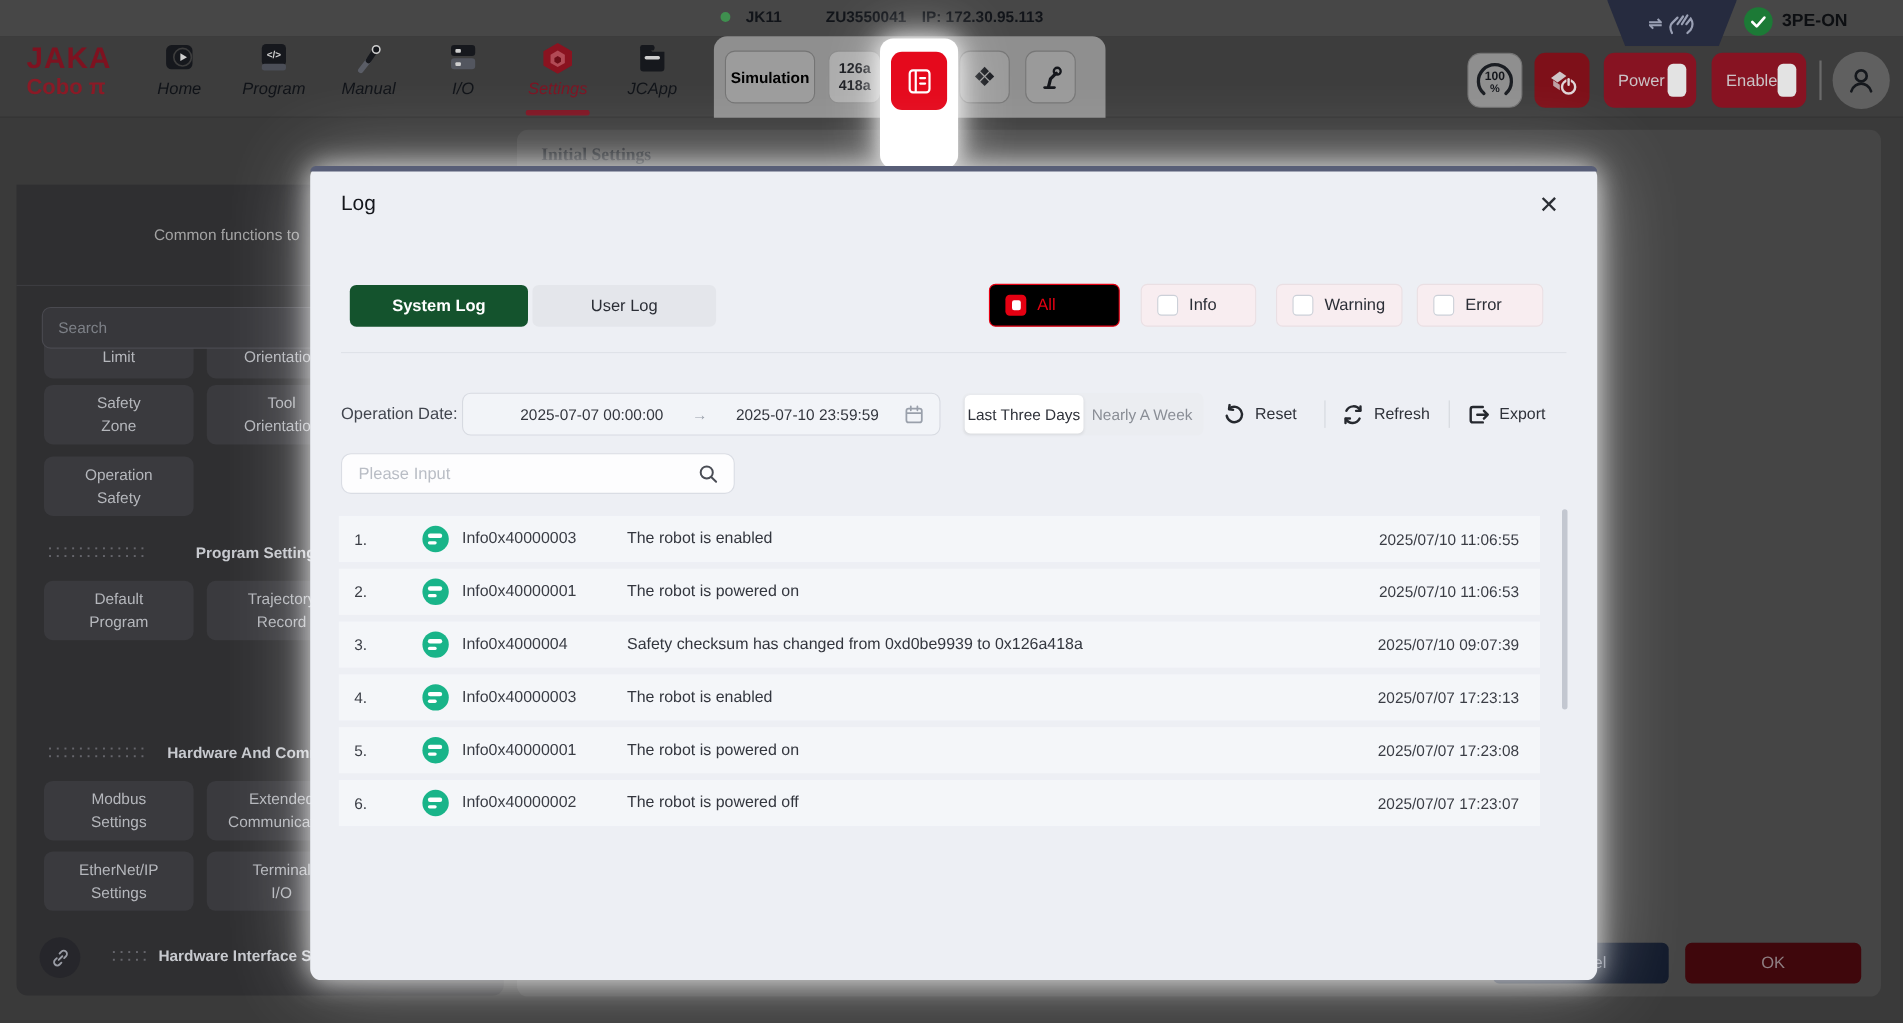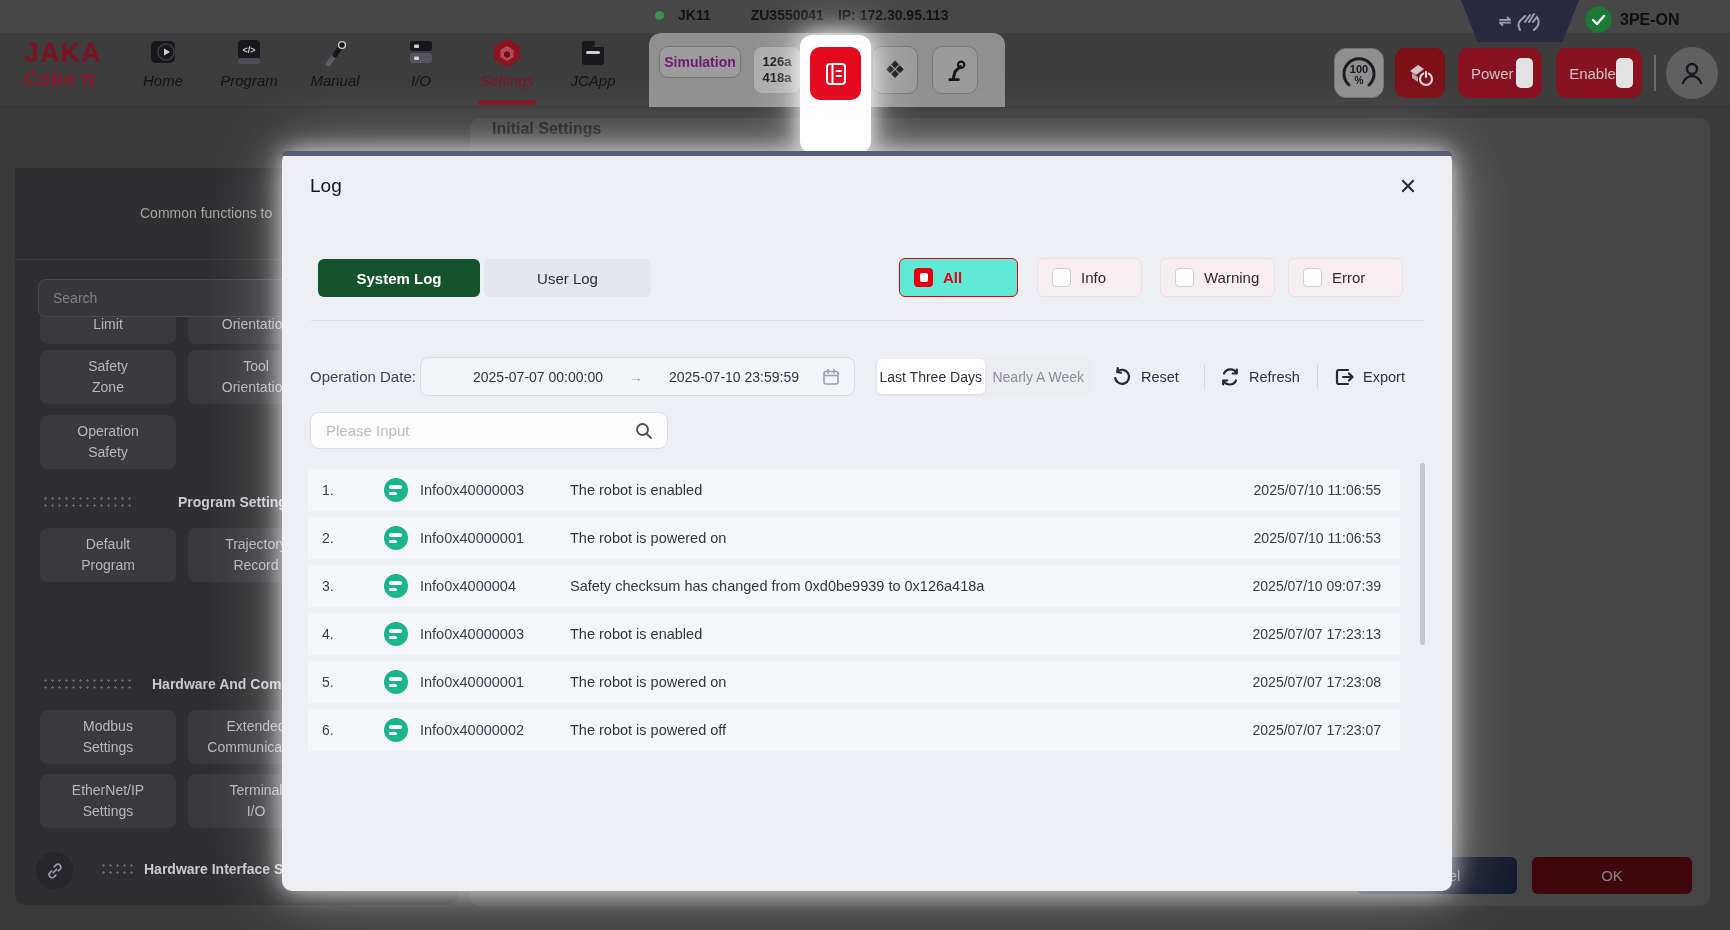--- a/index.html
+++ b/index.html
@@ -17,22 +17,22 @@
   #logo2 { left:24px; top:68px; font-size:20px; font-weight:600; color:#8a1a26; z-index:4; }
   .navitem { top:38px; width:86px; height:66px; display:flex; flex-direction:column; align-items:center; justify-content:flex-start; z-index:4; }
   .navitem .nlabel { margin-top:4px; font-size:15px; color:#101318; font-weight:500;font-style:italic; }
   .navitem.active .nlabel { color:#7e1322; }
   .nav-underline { top:100px; height:5px; background:#7e1322; border-radius:2px; z-index:4; }
   #statusline { left:655px; top:7px; display:flex; align-items:center; gap:14px; z-index:4; }
   #statusline .dot { width:9px; height:9px; border-radius:50%; background:#3f8f4f; }
   #statusline span { font-size:14px; font-weight:600; color:#111419; }
   #serial { margin-left:26px; }
   #centerpanel { left:649px; top:33px; width:356px; height:74px; background:#8f8f8f; border-radius:12px 12px 0 0; z-index:3; }
-  #simbtn { left:659px; top:46px; width:82px; height:32px; background:#9c9c9c; border:1px solid #747474; border-radius:9px;
-            display:flex; align-items:center; justify-content:center; font-size:14px; font-weight:700; color:#701a75; z-index:4; }
+  #simbtn { left:659px; top:46px; width:82px; height:48px; background:#9c9c9c; border:1px solid #747474; border-radius:9px;
+            display:flex; align-items:center; justify-content:center; font-size:14px; font-weight:700; color:#000000; z-index:4; }
   #checksum { left:753px; top:46px; width:48px; height:48px; background:#acacac; border:1px solid #8a8a8a; border-radius:9px;
               display:flex; flex-direction:column; align-items:center; justify-content:center; z-index:4; }
   #checksum div { font-size:13px; font-weight:700; color:#15171c; line-height:1.25; }
   #spotlight { left:800px; top:35px; width:71px; height:118px; background:#ffffff; border-radius:12px; z-index:5;
                box-shadow:0 0 22px rgba(255,255,255,0.95), 0 0 50px rgba(255,255,255,0.55); }
   #logbtn { left:810px; top:47px; width:51px; height:53px; background:#e5091c; border-radius:10px;
             display:flex; align-items:center; justify-content:center; z-index:6; }
   .toolchip { top:46px; width:46px; height:48px; background:#9a9a9a; border:1px solid #767676; border-radius:10px;
               display:flex; align-items:center; justify-content:center; z-index:4; }
   #diamonds { left:872px; font-size:24px; color:#14161b; }
@@ -50,21 +50,21 @@
   #userbtn { left:1666px; top:47px; width:52px; height:52px; border-radius:50%; background:#606060;
              display:flex; align-items:center; justify-content:center; z-index:4; }
   #handtrap { left:1461px; top:0; width:118px; height:42px; background:#262b3f;
               clip-path:polygon(0 0,100% 0,86% 100%,14% 100%); display:flex; align-items:center; justify-content:center; gap:4px; z-index:4; }
   #handtrap .arrows { color:#9aa0b4; font-size:15px; font-weight:700; }
   #modebadge { left:1585px; top:6px; display:flex; align-items:center; gap:8px; z-index:4; }
   #modebadge .mlabel { font-size:16px; font-weight:700; color:#0d0f12; }
 
   
   #contentcard { left:470px; top:118px; width:1240px; height:788px; background:#454545; border-radius:10px; z-index:1; }
-  #pagetitle { left:492px; top:120px; font-size:16px; font-weight:700; color:#15181d; z-index:2; }
+  #pagetitle { left:492px; top:132px; font-size:16px; font-weight:700; color:#15181d; z-index:2;font-family:Liberation Serif, serif; }
   .pagebtn { top:857px; width:160px; height:37px; border-radius:6px; display:flex; align-items:center; justify-content:center;
              font-size:15px; z-index:2; }
   #cancelbtn { left:1357px; background:#121a2b; color:#7f8594; }
   #okbtn { left:1532px; background:#3f070c; color:#8f7f83; }
 
   
   #sidetab { left:15px; top:121px; width:443px; height:47px; background:#14171f; border-radius:10px 10px 0 0; z-index:2;
              display:flex; align-items:center; }
   #sidetab .tname { margin-left:22px; font-size:15px; color:#c3c5cc; }
   #sidetab .plus { position:absolute; right:48px; font-size:22px; color:#9a9da6; font-weight:400; }
@@ -87,21 +87,21 @@
            box-shadow:0 0 25px rgba(255,255,255,0.8), 0 0 75px rgba(255,255,255,0.4); }
   #modal::before { content:""; position:absolute; left:0; top:0; width:100%; height:5px; background:#585e77; border-radius:10px 10px 0 0; }
   #mtitle { left:28px; top:24px; font-size:19px; font-weight:500; color:#15171c; }
   #mclose { left:1108px; top:18px; width:36px; height:36px; display:flex; align-items:center; justify-content:center;
             font-size:22px; color:#2c2f35; cursor:default; }
   .mtab { top:108px; height:38px; border-radius:6px; display:flex; align-items:center; justify-content:center; font-size:15px; }
   #tab-system { left:36px; width:162px; background:#14532d; color:#ffffff; font-weight:600; }
   #tab-user { left:202px; width:167px; background:#e4e6eb; color:#2b2e36; }
   .fchip { top:107px; height:39px; border-radius:6px; display:flex; align-items:center; gap:10px; padding-left:14px;
            background:#f8edf0; border:1px solid #eadfe3; font-size:15px; color:#2b2e36; }
-  .fchip.checked { background:#5eead4; border:1.5px solid #e60012; color:#e60012; font-weight:700; }
+  .fchip.checked { background:#000000; border:1.5px solid #e60012; color:#e60012; font-weight:400; }
   .cbox { width:19px; height:19px; border-radius:4px; background:#ffffff; border:1.5px solid #ccd0d8; }
   .cbox.on { background:#e60012; border:none; display:flex; align-items:center; justify-content:center; }
   .cbox.on::after { content:""; width:8px; height:9px; background:#ffffff; border-radius:2px; }
   #mdivider { left:28px; top:169px; width:1114px; height:1px; background:#dfe2e8; }
   #datelabel { left:28px; top:217px; font-size:15px; color:#41454e; }
   #dateinput { left:138px; top:206px; width:435px; height:39px; background:#f2f4f8; border:1px solid #d7dae1; border-radius:8px;
                display:flex; align-items:center; font-size:14px; color:#33363e; }
   #dateinput .dfrom { margin-left:52px; }
   #dateinput .darr { margin:0 26px; color:#9aa0ab; }
   #dateinput .dcal { margin-left:auto; margin-right:14px; display:flex; }

